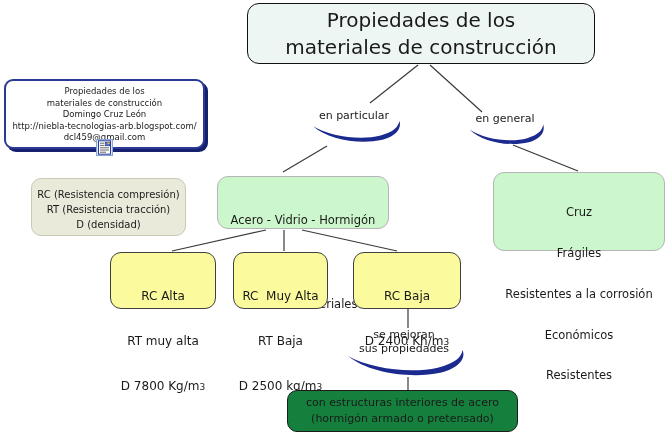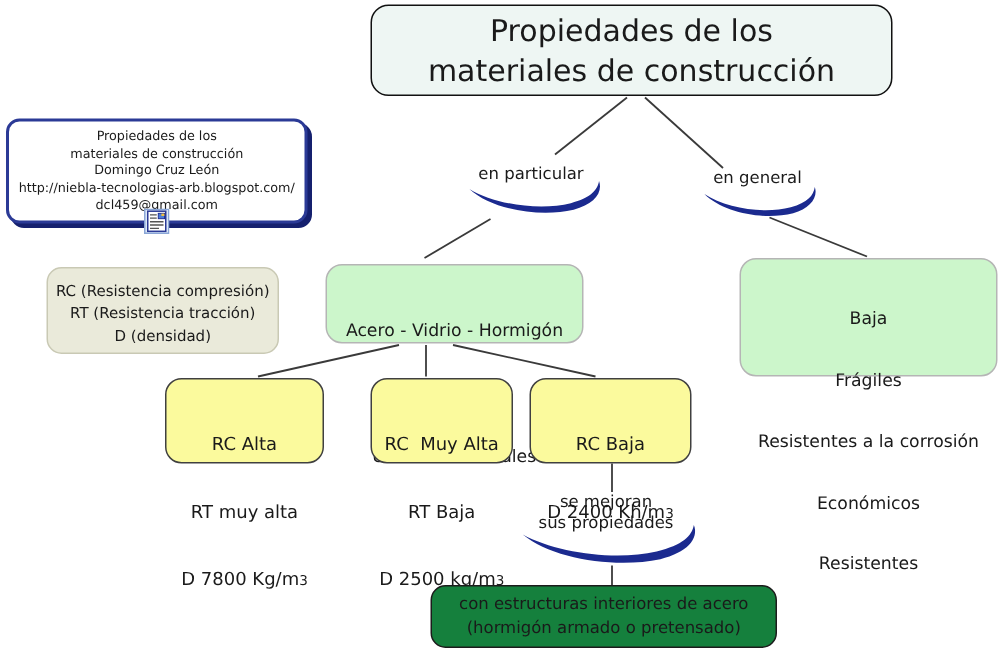--- a/index.html
+++ b/index.html
@@ -49,21 +49,21 @@
   .node {
     border-radius:11px; text-align:center;
     font-size:11.5px; line-height:15px; white-space:pre-wrap;
   }
   .green  { background:#ccf6cb; border:1px solid #b5b5b5; }
   .yellow { background:#fbfa9d; border:1px solid #404040; }
   .node-materials { left:197px; top:176px; width:172px; height:53px; padding-top:6px;margin-left:20px; }
   .node-materials .gap { height:9px; }
   .node-general   { left:493px; top:172px; width:172px; height:79px; padding-top:6px; line-height:13.6px; }
   .node-y1 { left:110px; top:252px; width:106px; height:57px; padding-top:6px; font-size:12px; line-height:15px; }
-  .node-y2 { left:233px; top:252px; width:95px;  height:57px; padding-top:6px; font-size:12px; line-height:15px;margin-left:14px; }
+  .node-y2 { left:233px; top:252px; width:95px;  height:57px; padding-top:6px; font-size:12px; line-height:15px; }
   .node-y3 { left:353px; top:252px; width:108px; height:57px; padding-top:6px; font-size:12px; line-height:15px; }
   .sub { font-size:9px; }
   .node-improved {
     left:287px; top:390px; width:231px; height:42px;
     background:#15803d; border:1.5px solid #1c1c1c; border-radius:10px;
     padding-top:4px; font-size:11px; line-height:16px;
   }
 </style>
 </head>
 <body>
@@ -122,21 +122,21 @@
   <path d="M2,8 C18,24 52,30 76,24 C90,20 97,11 94,2 C93,9 88,15 74,19 C52,25 20,20 2,8 Z" fill="#1b2a8f"></path>
 </svg>
 
 <div class="abs node green node-materials">
   <div>Acero - Vidrio - Hormigón</div>
   <div class="gap"></div>
   <div>en esos materiales</div>
 </div>
 
 <div class="abs node green node-general">
-  <div>Baja</div>
+  <div>Cruz</div>
   <div>Frágiles</div>
   <div>Resistentes a la corrosión</div>
   <div>Económicos</div>
   <div>Resistentes</div>
 </div>
 
 <div class="abs node yellow node-y1">
   <div>RC Alta</div>
   <div>RT muy alta</div>
   <div><span>D 7800 Kg/m</span><span class="sub">3</span></div>

